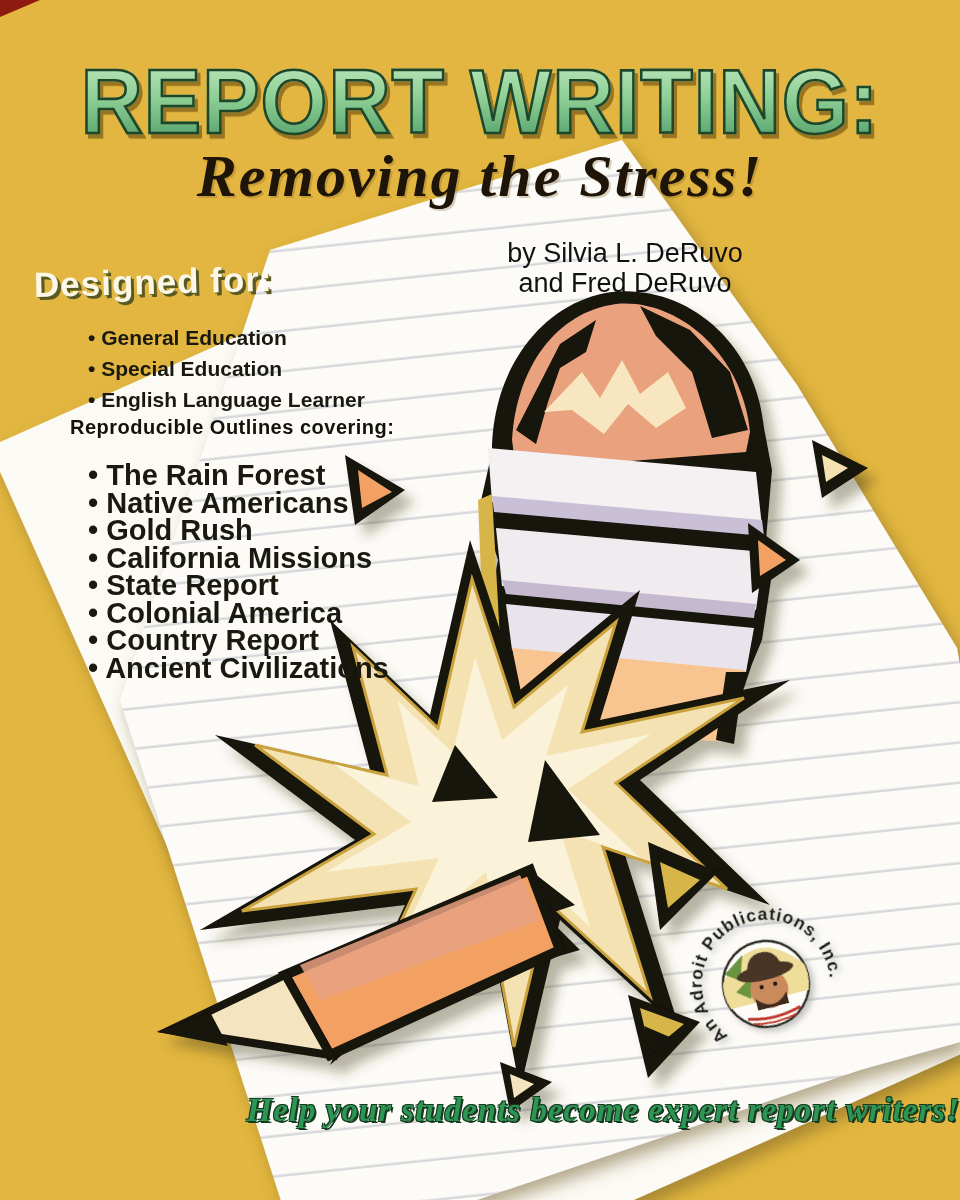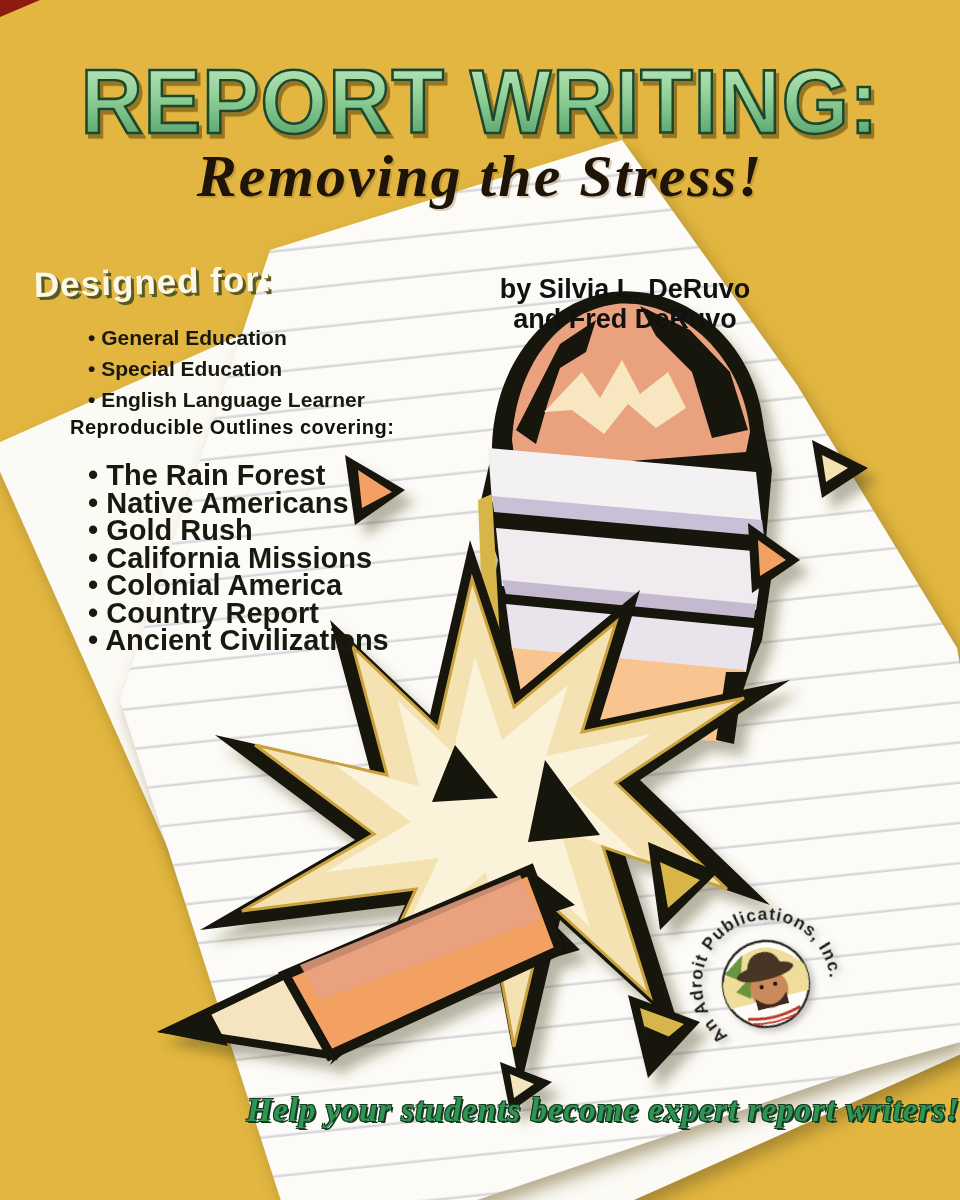--- a/index.html
+++ b/index.html
@@ -27,21 +27,21 @@
     }
   }
   .cover-subtitle{
     left:0;top:142px;width:960px;text-align:center;
     font-family:"Liberation Serif",serif;font-style:italic;font-weight:700;
     font-size:60px;letter-spacing:2px;color:#1e1408;
     text-shadow:2px 2px 0 rgba(110,80,20,0.25);
   }
   .byline{
     left:430px;top:238px;width:390px;text-align:center;
-    font-weight:700;font-size:27px;line-height:1.12;color:#111;margin-top:36px;
+    font-weight:400;font-size:27px;line-height:1.12;color:#111;
   }
   .designed-heading{
     left:34px;top:262px;
     font-weight:800;font-size:35px;letter-spacing:1px;color:#FCF7E6;
     text-shadow:3px 3px 0 #585a22, 1px 1px 0 #6e6e2e;
     transform:rotate(-1.5deg);
   }
   .list{
     position:absolute;list-style:none;margin:16px;padding:0;
     font-weight:700;color:#191910;
@@ -178,19 +178,20 @@
       <li>Special Education</li>
       <li>English Language Learner</li>
     </ul>
 
   <div class="txt outlines-heading">Reproducible Outlines covering:</div>
   <ul class="list" id="outlines-list">
       <li>The Rain Forest</li>
       <li>Native Americans</li>
       <li>Gold Rush</li>
       <li>California Missions</li>
+      <li>State Report</li>
       <li>Colonial America</li>
       <li>Country Report</li>
       <li>Ancient Civilizations</li>
     </ul>
 
   <div class="txt tagline">Help your students become expert report writers!</div>
 </div>
 
 </body></html>

